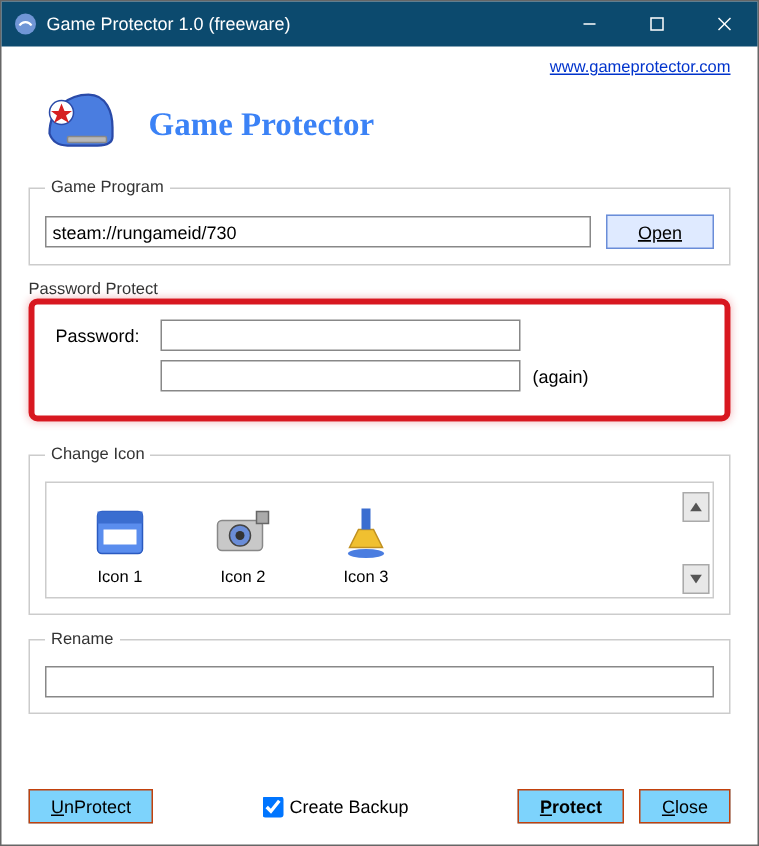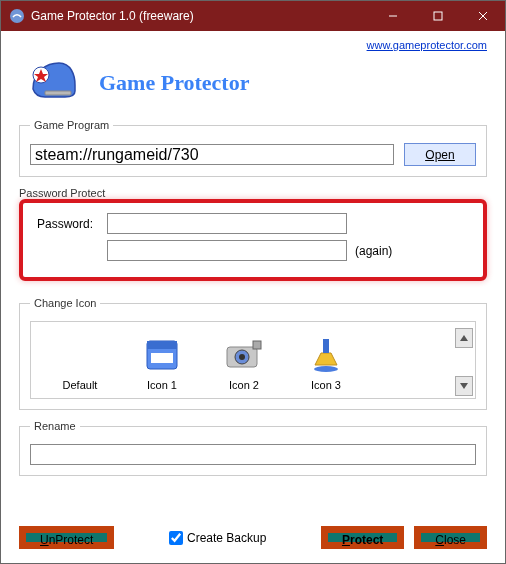--- a/index.html
+++ b/index.html
@@ -1,33 +1,33 @@
 <!DOCTYPE html>
 <html><head>
 <meta charset="utf-8">
 <style>
 * { box-sizing: border-box; margin: 0; padding: 0; }
 body { font-family: "Segoe UI", Tahoma, sans-serif; font-size: 12px; background: #f5f5f5; }
 .window { width: 506px; height: 564px; background: #fff; border: 1px solid #666; position: relative; }
-.titlebar { height: 30px; background: #7f1d1d; color: #fff; display: flex; align-items: center; padding: 0 0 0 8px; }
+.titlebar { height: 30px; background: #0c4a6e; color: #fff; display: flex; align-items: center; padding: 0 0 0 8px; }
 .titlebar-icon { width: 16px; height: 16px; margin-right: 6px; }
 .titlebar-text { flex: 1; font-size: 12px; }
 .win-btn { width: 45px; height: 30px; display: flex; align-items: center; justify-content: center; color: #fff; cursor: pointer; }
 .content { padding: 8px 18px 14px 18px; }
 .toplink { text-align: right; font-size: 11px; margin-bottom: 2px; }
 .toplink a { color: #0033cc; text-decoration: underline; }
 .branding { display: flex; align-items: center; gap: 18px; padding: 2px 6px 8px 6px; }
 .logo { width: 56px; height: 56px; }
 .brand-title { font-family: "Comic Sans MS", cursive; font-size: 22px; font-weight: bold; color: #3b82f6; }
 fieldset { border: 1px solid #ccc; margin-bottom: 10px; padding: 12px 10px 10px 10px; position: relative; }
 legend { font-size: 11px; padding: 0 4px; color: #333; }
 .row { display: flex; align-items: center; gap: 10px; }
-input[type=text], input[type=password] { border: 1px solid #888; height: 21px; padding: 0 4px; font-size: 16px; font-family: inherit; background: #fff; }
+input[type=text], input[type=password] { border: 1px solid #888; height: 21px; padding: 0 4px; font-size: 12px; font-family: inherit; background: #fff; }
 .prog-input { flex: 1; }
-.btn { border: 7px solid #c2410c; background: #0f766e; height: 23px; padding: 0 14px; font-size: 12px; font-family: inherit; cursor: pointer; }
+.btn { border: 1px solid #c2410c; background: #7dd3fc; height: 23px; padding: 0 14px; font-size: 12px; font-family: inherit; cursor: pointer; }
 .btn.bold { font-weight: bold; }
 .btn.primary { background: #dfeaff; border: 1px solid #6a8dd8; text-decoration: underline; min-width: 72px; }
 .pwd-box { border: 4px solid #d81820; border-radius: 6px; padding: 10px 14px; box-shadow: 0 0 6px rgba(216,24,32,0.3); }
 .pwd-row { display: flex; align-items: center; margin-bottom: 6px; }
 .pwd-row label { width: 70px; font-size: 12px; }
 .pwd-row input { width: 240px; }
 .pwd-row .again { margin-left: 8px; font-size: 12px; text-align: center; }
 .icon-strip { border: 1px solid #ccc; display: flex; align-items: center; padding: 6px 2px 2px 8px; }
 .icon-item { width: 82px; text-align: center; font-size: 11px; }
 .icon-item .ic { width: 42px; height: 42px; margin: 0 auto 4px auto; }
@@ -106,24 +106,20 @@
           <input type="password" value="" style="">
           <span class="again">(again)</span>
         </div>
       </div>
     </fieldset>
 
     <fieldset>
       <legend>Change Icon</legend>
       <div class="icon-strip">
         <div class="icon-item">
-          <div class="ic"></div>
-          <div>Default</div>
-        </div>
-        <div class="icon-item">
           <div class="ic">
             <svg viewBox="0 0 42 42">
                 <rect x="6" y="8" width="30" height="28" rx="3" fill="#5a8dee" stroke="#2a5ac0"></rect>
                 <rect x="6" y="8" width="30" height="8" fill="#3a6dd0"></rect>
                 <rect x="10" y="20" width="22" height="10" fill="#fff"></rect>
               </svg>
           </div>
           <div>Icon 1</div>
         </div>
         <div class="icon-item">

